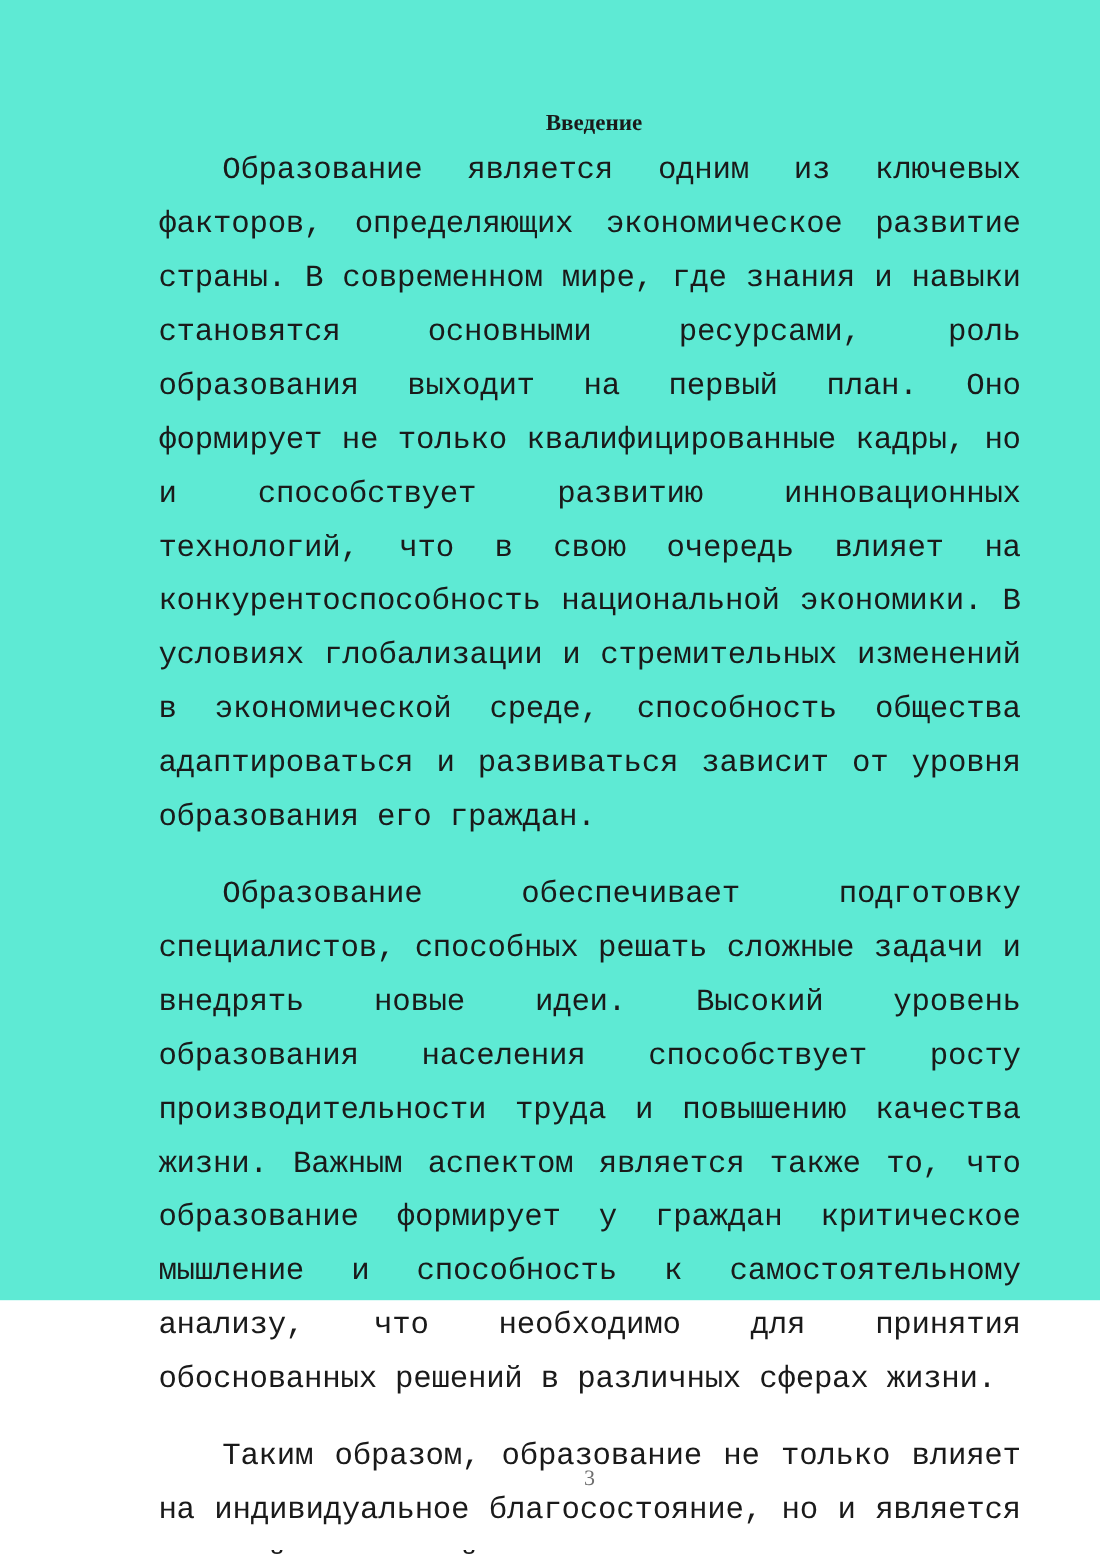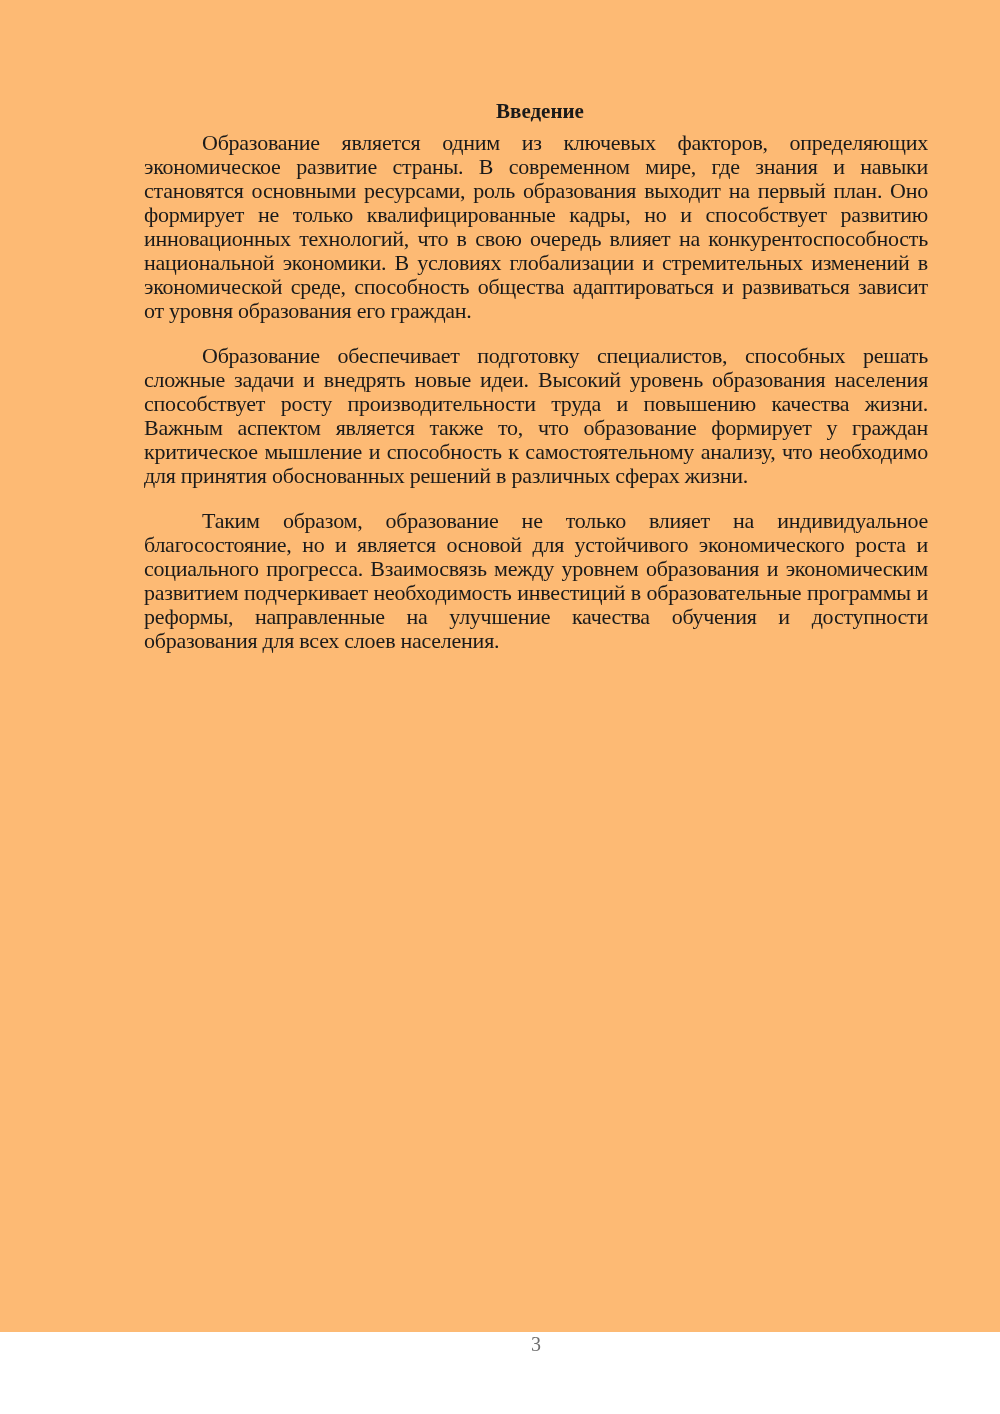--- a/index.html
+++ b/index.html
@@ -12,46 +12,47 @@
       height: 1414px;
       position: relative;
       overflow: hidden;
       font-family: "Liberation Serif", "DejaVu Serif", serif;
       color: #1a1a1a;
     }
     .page {
       position: absolute;
       left: 0; top: 0;
       width: 1000px;
-      height: 1332px;
-      background: #fdba74;
+      height: 1182px;
+      background: #5eead4;
     }
     .content {
       position: absolute;
       left: 144px;
       top: 96px;
       width: 784px;
     }
     .title {
       text-align: center;
       font-weight: bold;
       font-size: 21px;
       line-height: 30px;
       margin: 0 0 5px 0;
       padding-left: 8px;
     }
     .para {
-      font-size: 22px;
-      line-height: 24px;
+      font-size: 28px;
+      line-height: 49px;
       text-align: justify;
       text-align-last: left;
       text-indent: 58px;
       margin: 0 0 21px 0;
       letter-spacing: -0.25px;
       word-spacing: 0px;
+      font-family: Liberation Mono, monospace;
     }
     .page-number {
       position: absolute;
       left: 0;
       width: 1072px;
       top: 1333px;
       text-align: center;
       font-size: 20px;
       color: #6e6e6e;
     }

